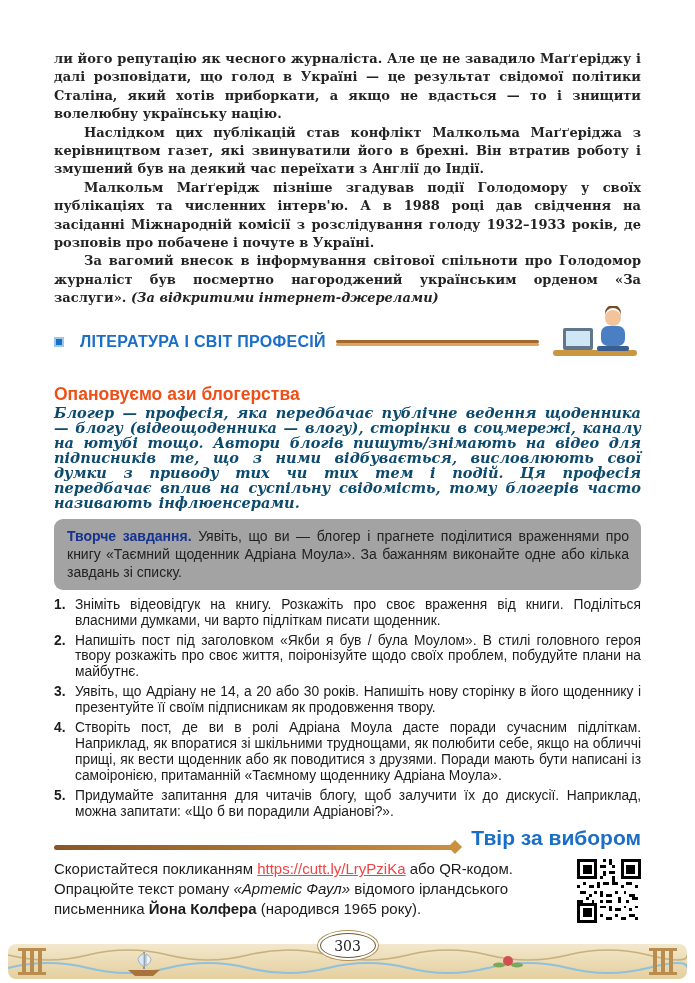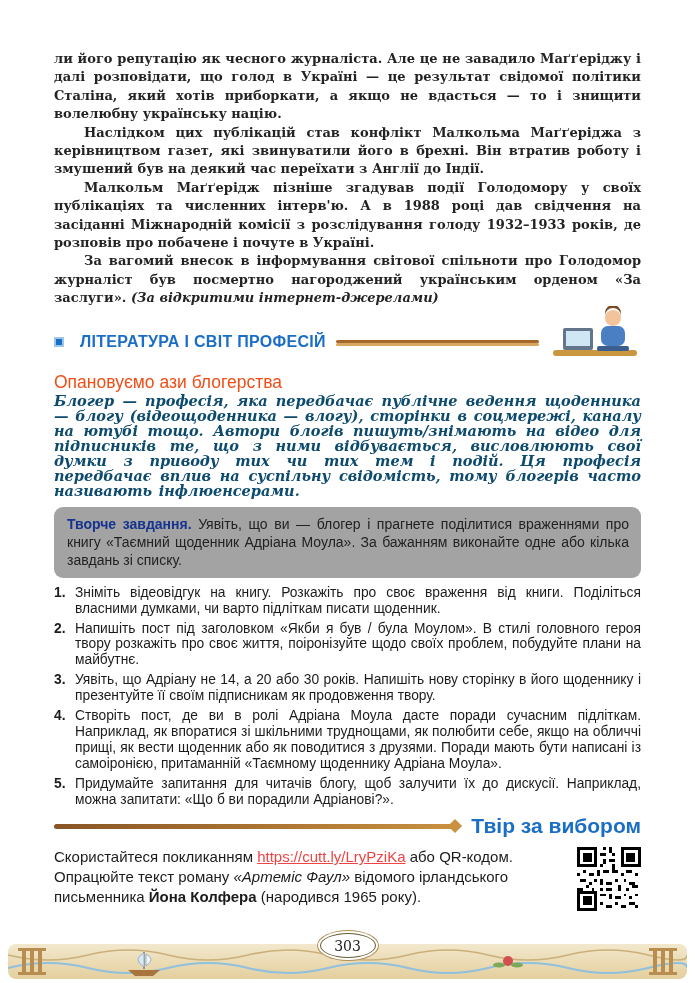--- a/index.html
+++ b/index.html
@@ -27,22 +27,22 @@
   .section-row { display: flex; align-items: center; margin-top: 10px; height: 48px; }
   .section-bullet { width: 10px; height: 10px; background: #1b6ec8; border: 2px solid #9cc7e8; flex: 0 0 auto; }
   .section-title {
     font-family: "Liberation Sans", sans-serif; font-size: 16px; font-weight: 700;
     color: #1b6ec8; margin-left: 16px; white-space: nowrap; letter-spacing: .3px;
   }
   .section-rule { flex: 1; height: 3px; background: #a5672c; box-shadow: 0 3px 0 #d9a75f; margin: 0 10px; border-radius: 2px; }
   .illustration { width: 92px; height: 60px; margin-top: -12px; flex: 0 0 auto; }
 
   .subheading {
-    margin-top: 6px; font-family: "Liberation Sans", sans-serif;
-    font-size: 17.5px; font-weight: 400; color: #ef4f17;
+    margin-top: 18px; font-family: "Liberation Sans", sans-serif;
+    font-size: 17.5px; font-weight: 700; color: #ef4f17;
   }
 
   .intro {
     font-size: 14.5px; line-height: 15px; font-weight: 700;
     font-style: italic; text-align: justify; color: #0c4a6e; word-spacing: 1.5px;
   }
 
   .task-box {
     margin-top: 9px; background: #a3a3a3; border-radius: 9px;
     padding: 8px 12px 9px 13px;
@@ -52,21 +52,21 @@
   .task-box-label { font-weight: 700; color: #15338f; }
 
   .tasks {
     margin-top: 7px; font-family: "Liberation Sans", sans-serif;
     font-size: 13.8px; line-height: 15.9px; color: #1c1c1c;
   }
   .task { display: flex; margin-bottom: 4px; }
   .task-num { flex: 0 0 21px; font-weight: 700; }
   .task-text { flex: 1; text-align: justify; }
 
-  .essay-row { display: flex; align-items: center; margin-top: 7px; }
+  .essay-row { display: flex; align-items: flex-end; margin-top: 7px; }
   .essay-rule {
     flex: 1; height: 5px; border-radius: 3px;
     background: linear-gradient(90deg, #8a5526, #c8903f);
     position: relative; margin-right: 18px;
   }
   .essay-rule::after {
     content: ""; position: absolute; right: -7px; top: -3px;
     width: 10px; height: 10px; background: #c8903f; transform: rotate(45deg);
   }
   .essay-title { font-family: "Liberation Sans", sans-serif; font-size: 21px; font-weight: 700; color: #1b6ec8; }

